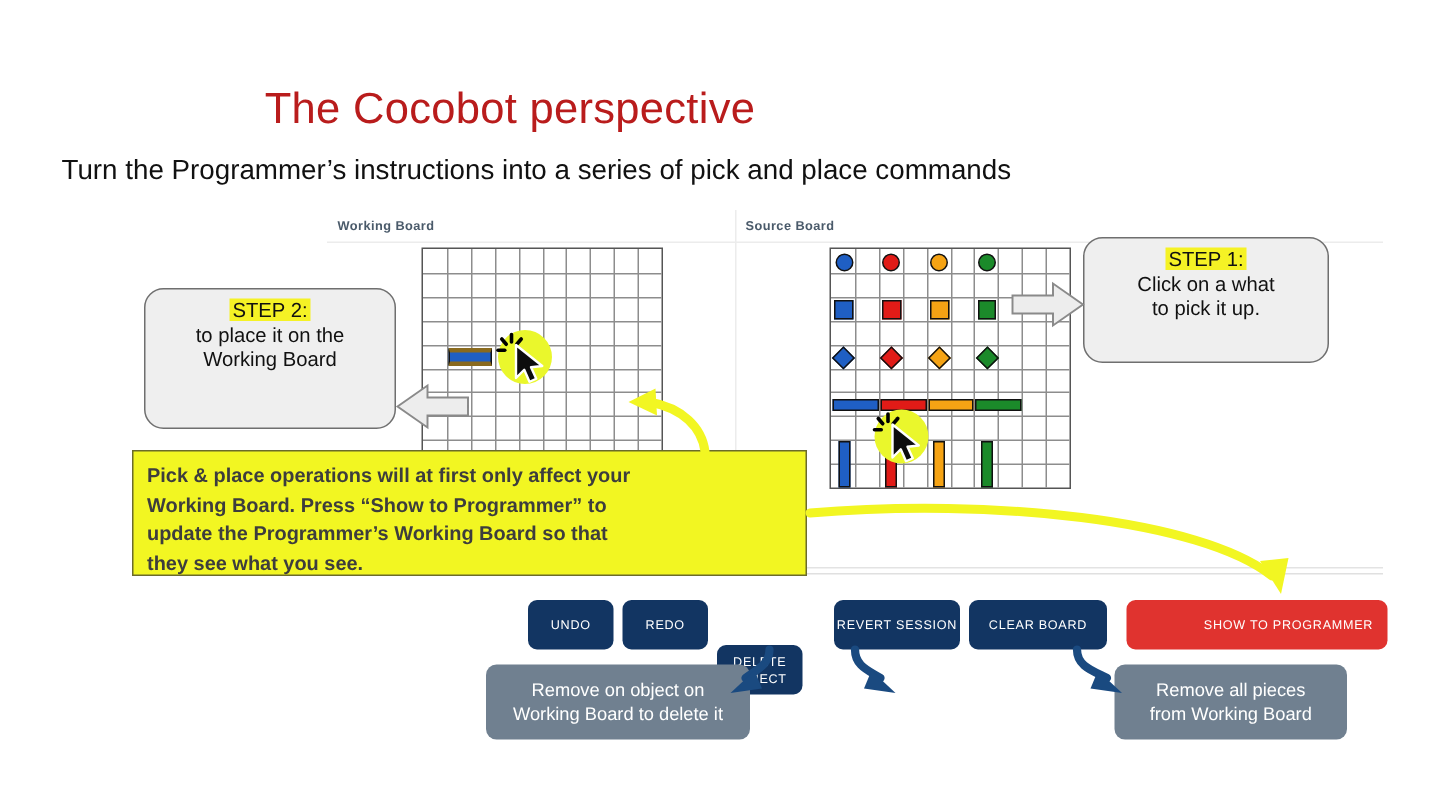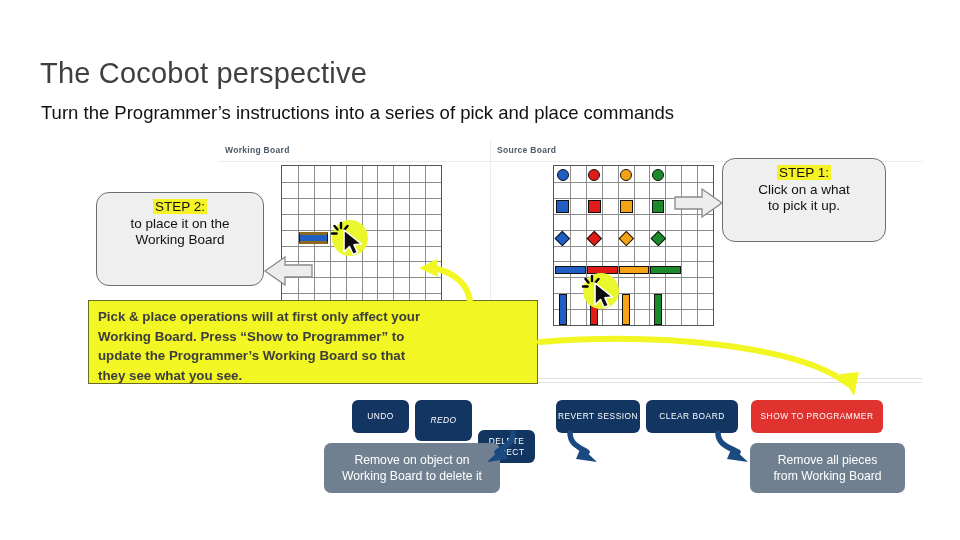--- a/index.html
+++ b/index.html
@@ -5,21 +5,21 @@
   html,body{margin:0;padding:0;}
   body{
     width:960px;height:540px;background:#ffffff;overflow:hidden;position:relative;
     font-family:"Liberation Sans",sans-serif;
   }
   .stage{position:absolute;left:0;top:0;width:960px;height:540px;}
 
   
   #slide-title{
     position:absolute;left:40px;top:57px;width:600px;
-    font-size:29px;color:#404040;letter-spacing:.2px;white-space:nowrap;
+    font-size:29px;color:#b91c1c;letter-spacing:.2px;white-space:nowrap;text-align:center;
   }
   #slide-subtitle{
     position:absolute;left:41px;top:102px;width:880px;
     font-size:18.5px;color:#111111;white-space:nowrap;
   }
 
   
   #app-panel{
     position:absolute;left:218px;top:140px;width:704px;height:238px;
     background:#ffffff;border-bottom:1px solid #e3e3e3;
@@ -79,36 +79,36 @@
   
   #additional-label{
     position:absolute;left:96px;top:414px;width:230px;
     color:#1a9aa8;font-size:17px;line-height:25px;
   }
   .ctrl-btn{
     position:absolute;background:#123562;border-radius:6px;color:#ffffff;
     display:flex;align-items:center;justify-content:center;text-align:center;
     font-size:8.4px;letter-spacing:.5px;line-height:10.5px;
   }
-  .ctrl-btn.danger{background:#e0332f;}
+  .ctrl-btn.danger{background:#e0332f;padding-left:42px;}
   #btn-undo{left:352px;top:400px;width:57px;height:33px;}
-  #btn-redo{left:415px;top:400px;width:57px;height:41px;font-style:italic;}
+  #btn-redo{left:415px;top:400px;width:57px;height:33px;}
   #btn-delete{left:478px;top:400px;width:57px;height:33px;margin-top:30px;}
   #btn-revert{left:556px;top:400px;width:84px;height:33px;}
   #btn-clear{left:646px;top:400px;width:92px;height:33px;}
   #btn-show{left:751px;top:400px;width:132px;height:33px;}
 
   .tooltip-box{
     position:absolute;background:#708090;border-radius:7px;color:#ffffff;
     display:flex;align-items:center;justify-content:center;text-align:center;
     font-size:12.2px;line-height:16px;padding:0 6px;box-sizing:border-box;
   }
   #tip-delete{left:324px;top:443px;width:176px;height:50px;}
   #tip-revert{left:586px;top:443px;width:123px;height:50px;}
-  #tip-clear{left:743px;top:443px;width:155px;height:50px;margin-left:7px;}
+  #tip-clear{left:743px;top:443px;width:155px;height:50px;}
 
   #bottom-rule{position:absolute;left:538px;top:382px;width:384px;height:1px;background:#e0e0e0;}
 
   svg.overlay{position:absolute;left:0;top:0;width:960px;height:540px;pointer-events:none;}
 </style>
 </head>
 <body>
 
 <div class="stage">
 

